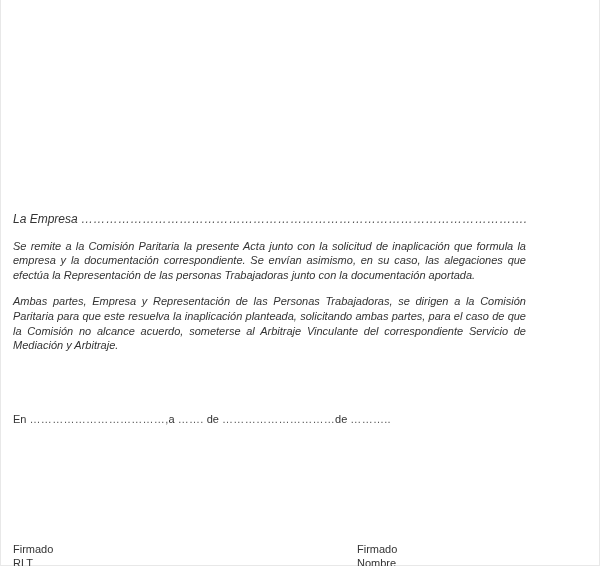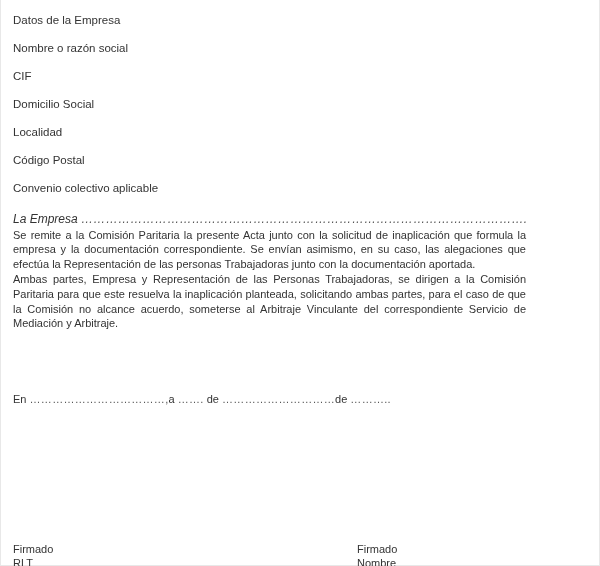--- a/index.html
+++ b/index.html
@@ -47,39 +47,40 @@
   }
   .para {
     font-size: 11px;
     line-height: 14.6px;
     text-align: justify;
     text-justify: inter-word;
     color: #333333;
     margin: 0;
   }
   .para + .para {
-    margin-top: 1px;
+    margin-top: 12px;
+    font-style: italic;
   }
   .line-fill {
     display: block;
     font-size: 12px;
     line-height: 14.6px;
     color: #333333;
     white-space: nowrap;
     overflow: hidden;
     font-style: italic;
   }
   .dots {
     color: #555555;
     letter-spacing: 0.3px;
   }
   #place-date-line {
     position: absolute;
     left: 12px;
-    top: 392px;
+    top: 412px;
     width: 520px;
     font-size: 11px;
     line-height: 14.6px;
     color: #333333;
     white-space: nowrap;
   }
   
   #signature-block {
     position: absolute;
     left: 0;
@@ -100,29 +101,20 @@
     line-height: 13.5px;
     color: #333333;
     white-space: nowrap;
   }
 </style>
 </head>
 <body>
 
 <div id="page">
 
-  <div id="company-data">
-    <div class="data-label">Datos de la Empresa</div>
-    <div class="data-label">Nombre o razón social</div>
-    <div class="data-label">CIF</div>
-    <div class="data-label">Domicilio Social</div>
-    <div class="data-label">Localidad</div>
-    <div class="data-label">Código Postal</div>
-    <div class="data-label">Convenio colectivo aplicable</div>
-  </div>
 
   <div id="body-block">
 
     <p class="para">
       <span class="line-fill"><span>La Empresa</span> <span class="dots">……………………………………………………………………………………………….</span></span>
     </p>
 
     <p class="para">Se remite a la Comisión Paritaria la presente Acta junto con la solicitud de inaplicación que formula la empresa y la documentación correspondiente. Se envían asimismo, en su caso, las alegaciones que efectúa la Representación de las personas Trabajadoras junto con la documentación aportada.</p>
 
     <p class="para">Ambas partes, Empresa y Representación de las Personas Trabajadoras, se dirigen a la Comisión Paritaria para que este resuelva la inaplicación planteada, solicitando ambas partes, para el caso de que la Comisión no alcance acuerdo, someterse al Arbitraje Vinculante del correspondiente Servicio de Mediación y Arbitraje.</p>

